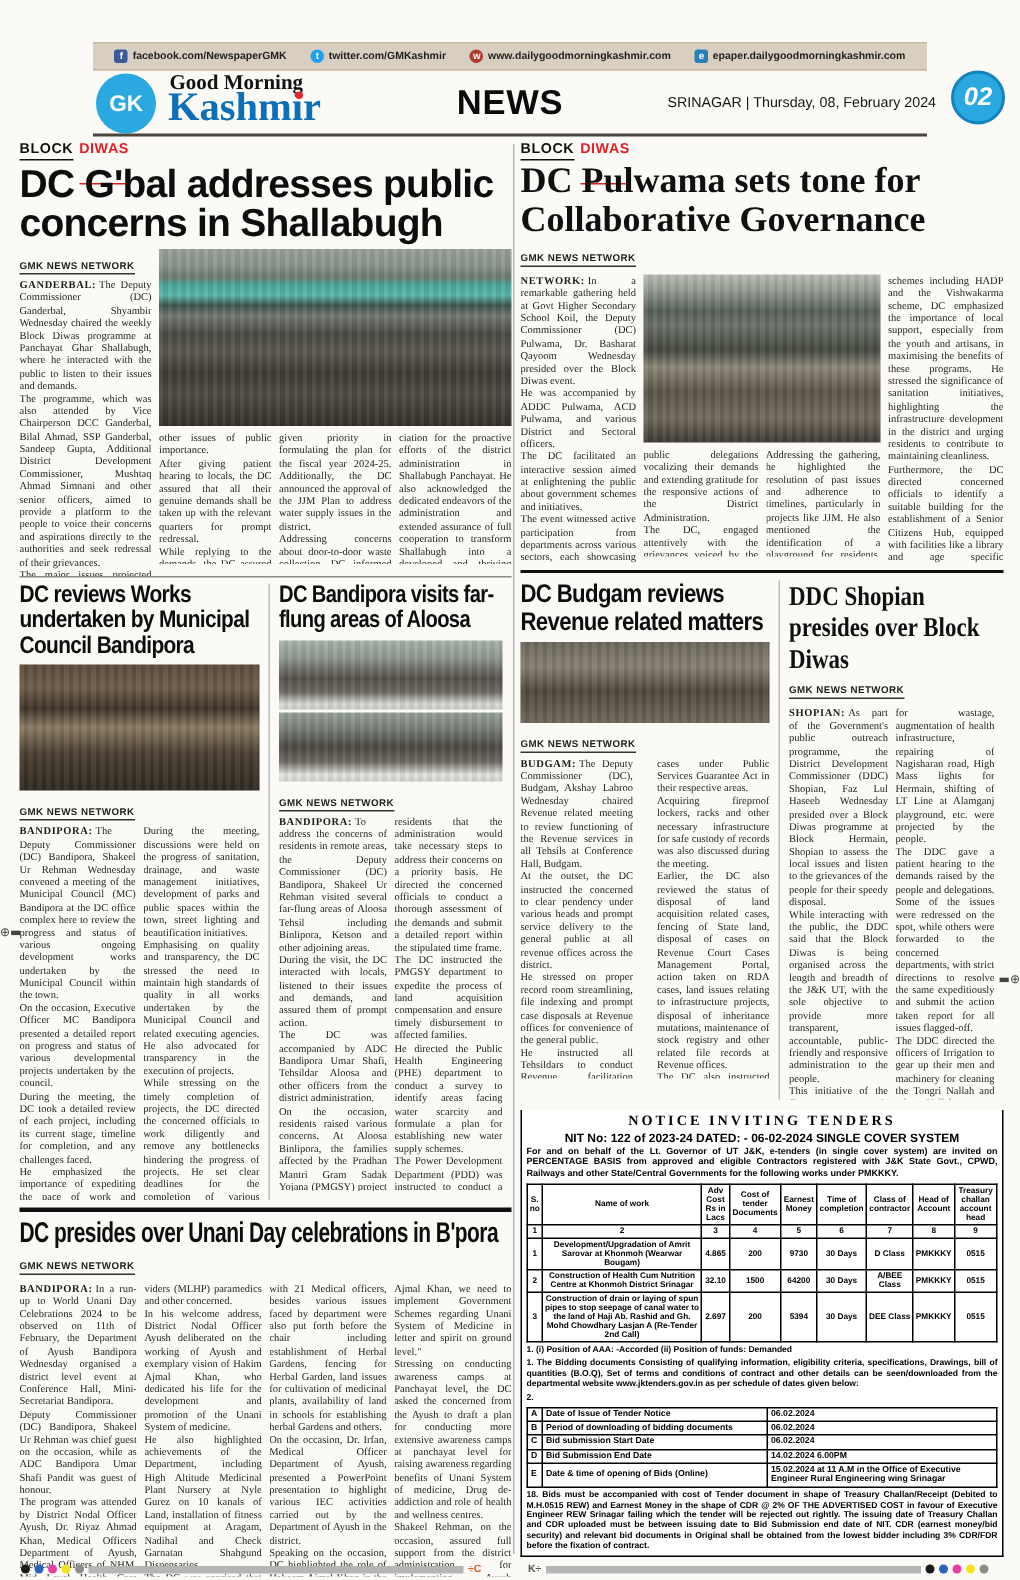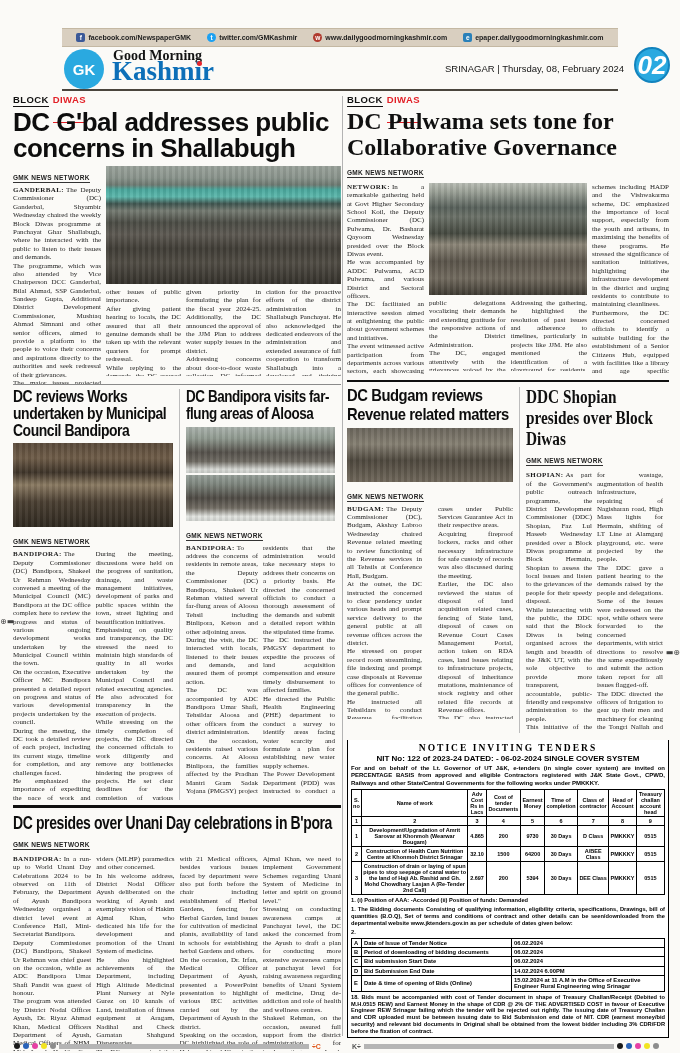--- a/index.html
+++ b/index.html
@@ -23,21 +23,21 @@
   .logo-circle { position:absolute; left:64px; top:49px; width:40px; height:40px; border-radius:50%;
                  background:#2aa9e0; color:#fff; font-family:"Liberation Sans",sans-serif; font-weight:bold;
                  font-size:15px; display:flex; align-items:center; justify-content:center; }
   .gm-title { position:absolute; left:113px; top:48px; font-size:14px; font-weight:bold; color:#131313; }
   .km-title { position:absolute; left:112px; top:58px; font-size:27px; font-weight:bold; color:#0d6fb8; line-height:1; }
   .km-dot { position:absolute; left:197px; top:61px; width:5px; height:5px; border-radius:50%; background:#e8262d; }
   .section-news { position:absolute; left:0; width:680px; top:55px; text-align:center;
                   font-family:"Liberation Sans",sans-serif; font-weight:900; font-size:23px; color:#0b0b0b; letter-spacing:0.5px; }
   .dateline { position:absolute; right:56px; top:63px; font-family:"Liberation Sans",sans-serif; font-size:9.5px; font-weight:normal; }
   .pagenum { position:absolute; left:634px; top:47px; width:36px; height:36px; border-radius:50%; background:#2aa9e0;
-             color:#fff; display:flex; align-items:center; justify-content:center; font-size:26px; font-weight:bold;
+             color:#fff; display:flex; align-items:center; justify-content:center; font-size:17px; font-weight:bold;
              font-family:"Liberation Sans",sans-serif; font-style:italic; border:2px solid #1283bd; }
   .mast-rule { position:absolute; left:62px; top:89px; width:556px; height:2px; background:#4a453d; }
 
   
   .half-left  { position:absolute; left:13px;  top:94px; width:328px; }
   .half-right { position:absolute; left:347px; top:94px; width:322px; }
   .vdivider { position:absolute; left:342px; top:96px; width:1px; height:940px; background:#b3b3b3; }
 
   
   .kicker { font-family:"Liberation Sans",sans-serif; font-weight:bold; font-size:9.5px; letter-spacing:0.4px; margin-bottom:4px; }
@@ -151,20 +151,21 @@
     <span class="soc">
       <span class="sic ep">e</span>
       <span>epaper.dailygoodmorningkashmir.com</span>
     </span>
   </div>
 
   <div class="logo-circle">GK</div>
   <div class="gm-title">Good Morning</div>
   <div class="km-title">Kashmir</div>
   <div class="km-dot"></div>
+  <div class="section-news">NEWS</div>
   <div class="dateline">SRINAGAR | Thursday, 08, February 2024</div>
   <div class="pagenum">02</div>
   <div class="mast-rule"></div>
   <div class="vdivider"></div>
 
   <div class="half-left">
 
     <section class="art">
       <div class="kicker">
         <span class="kb">BLOCK</span><span class="kr">DIWAS</span>

